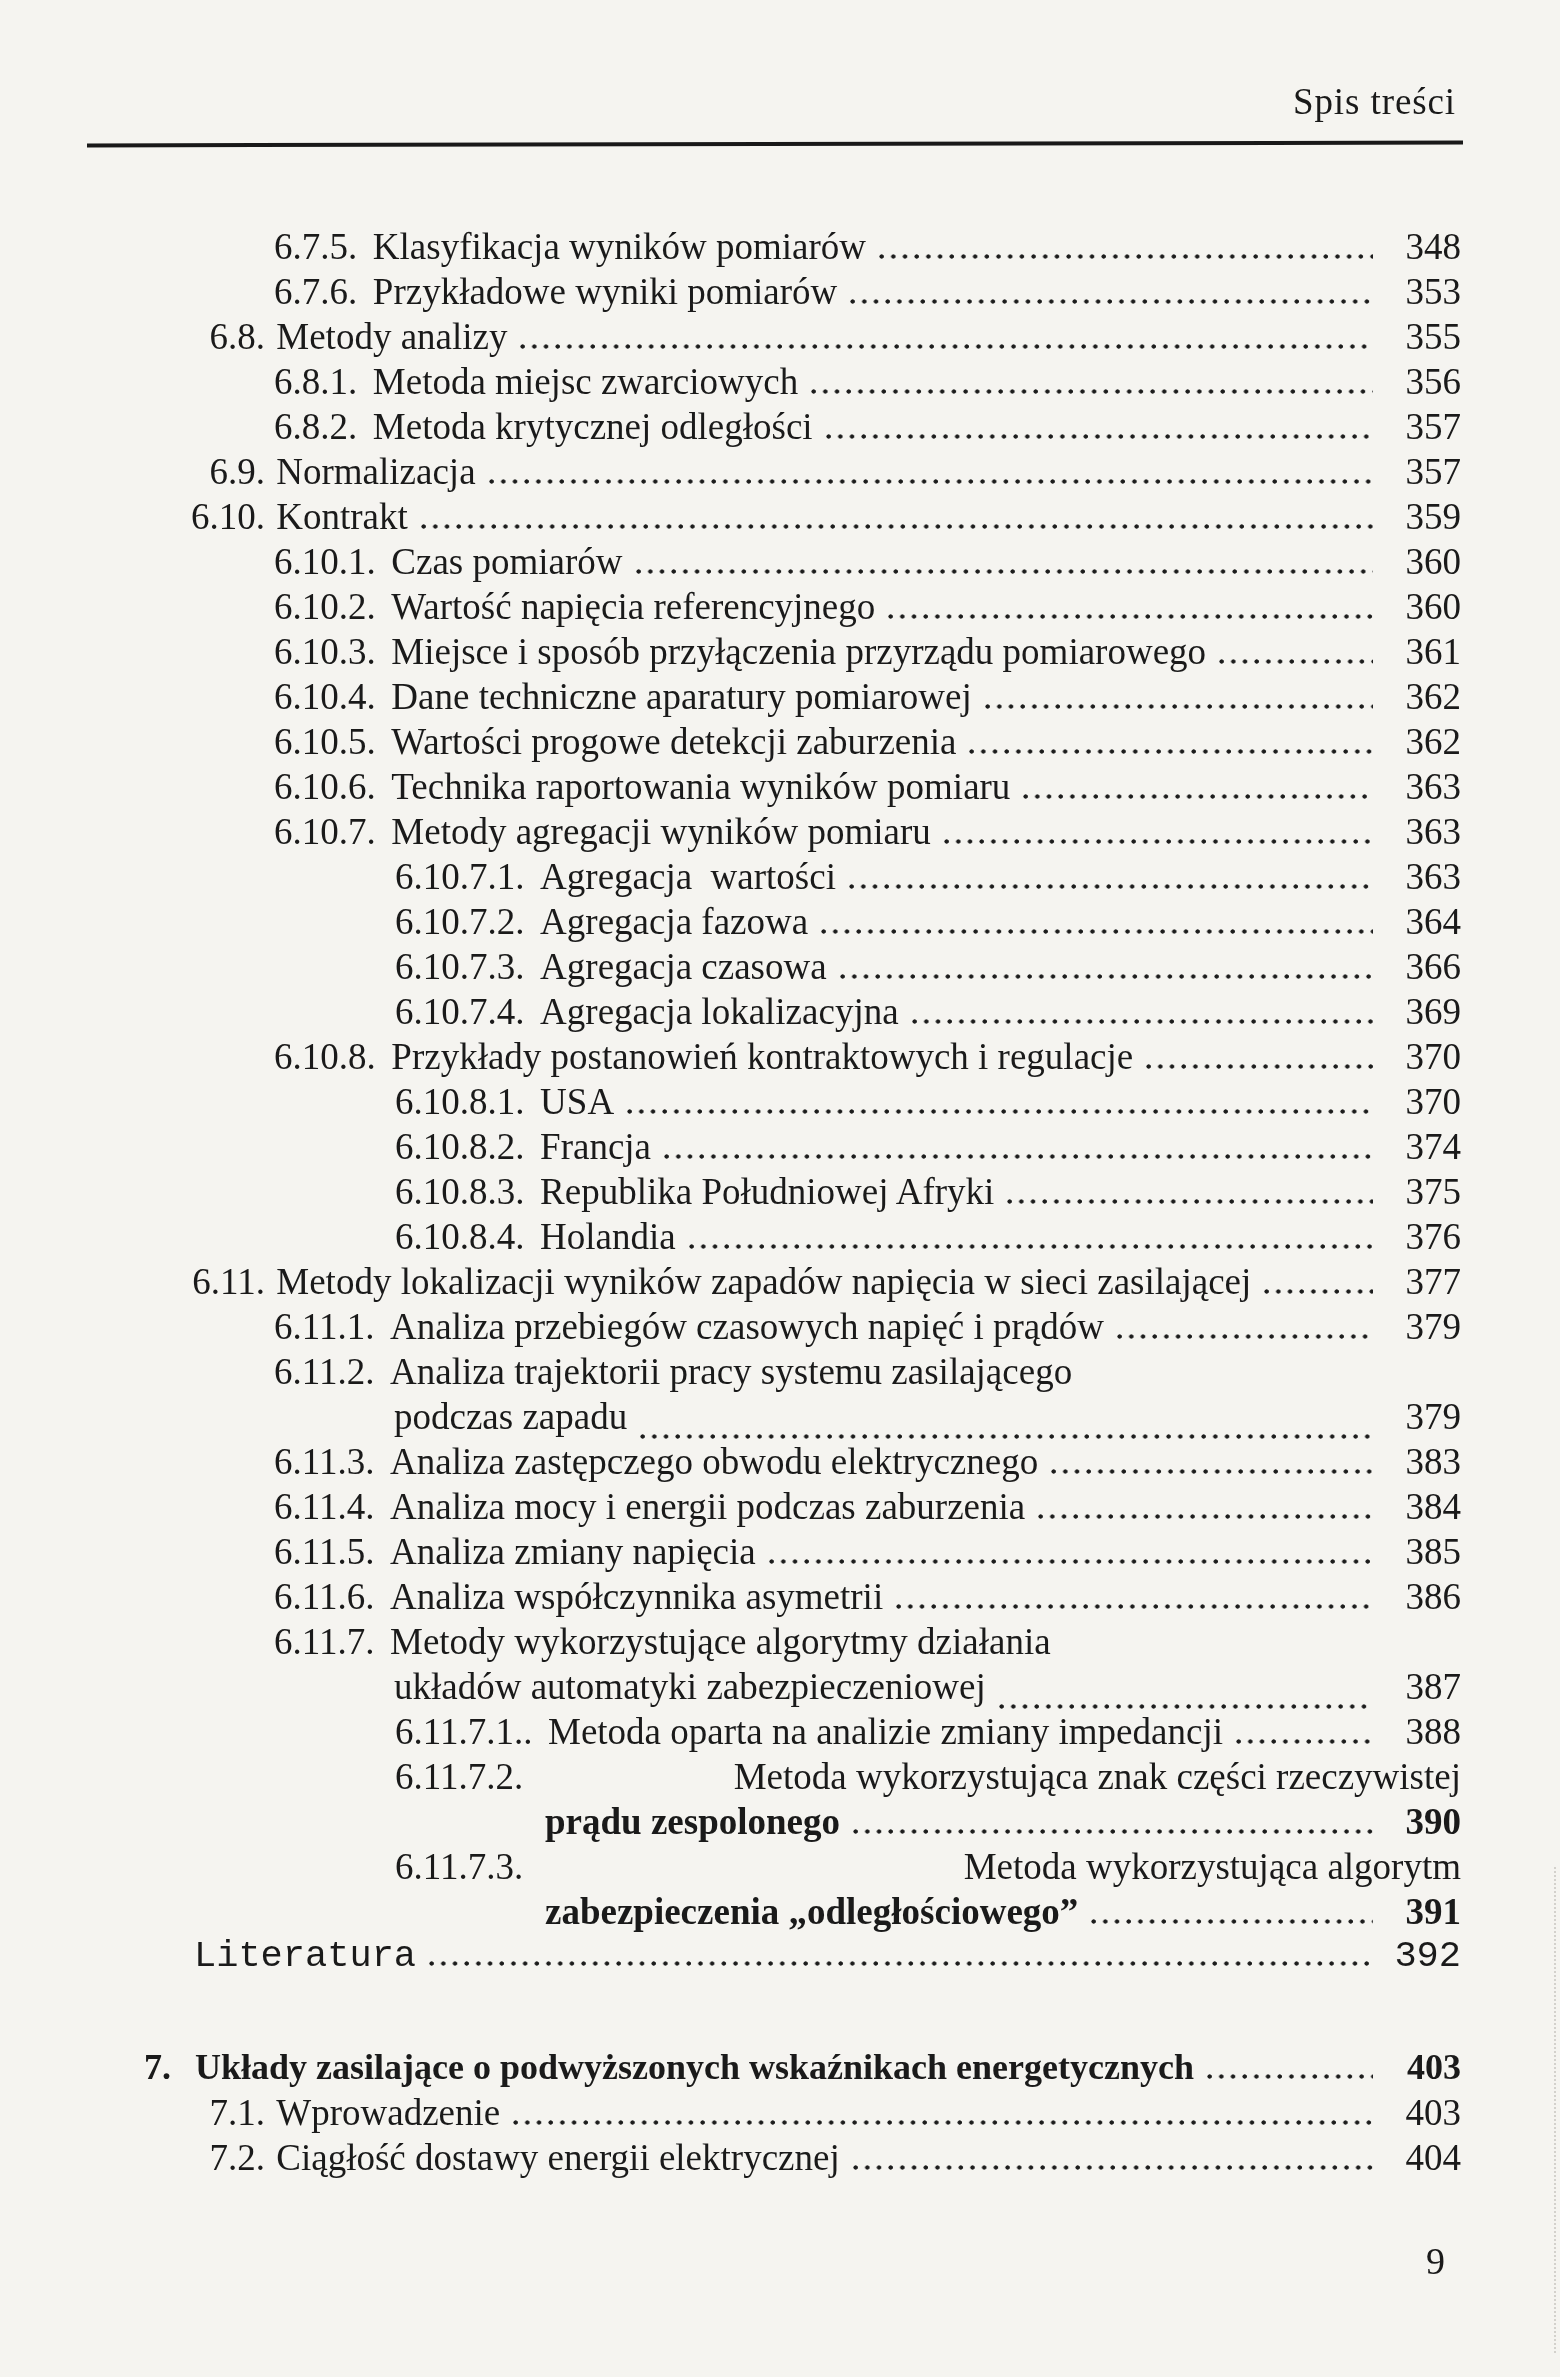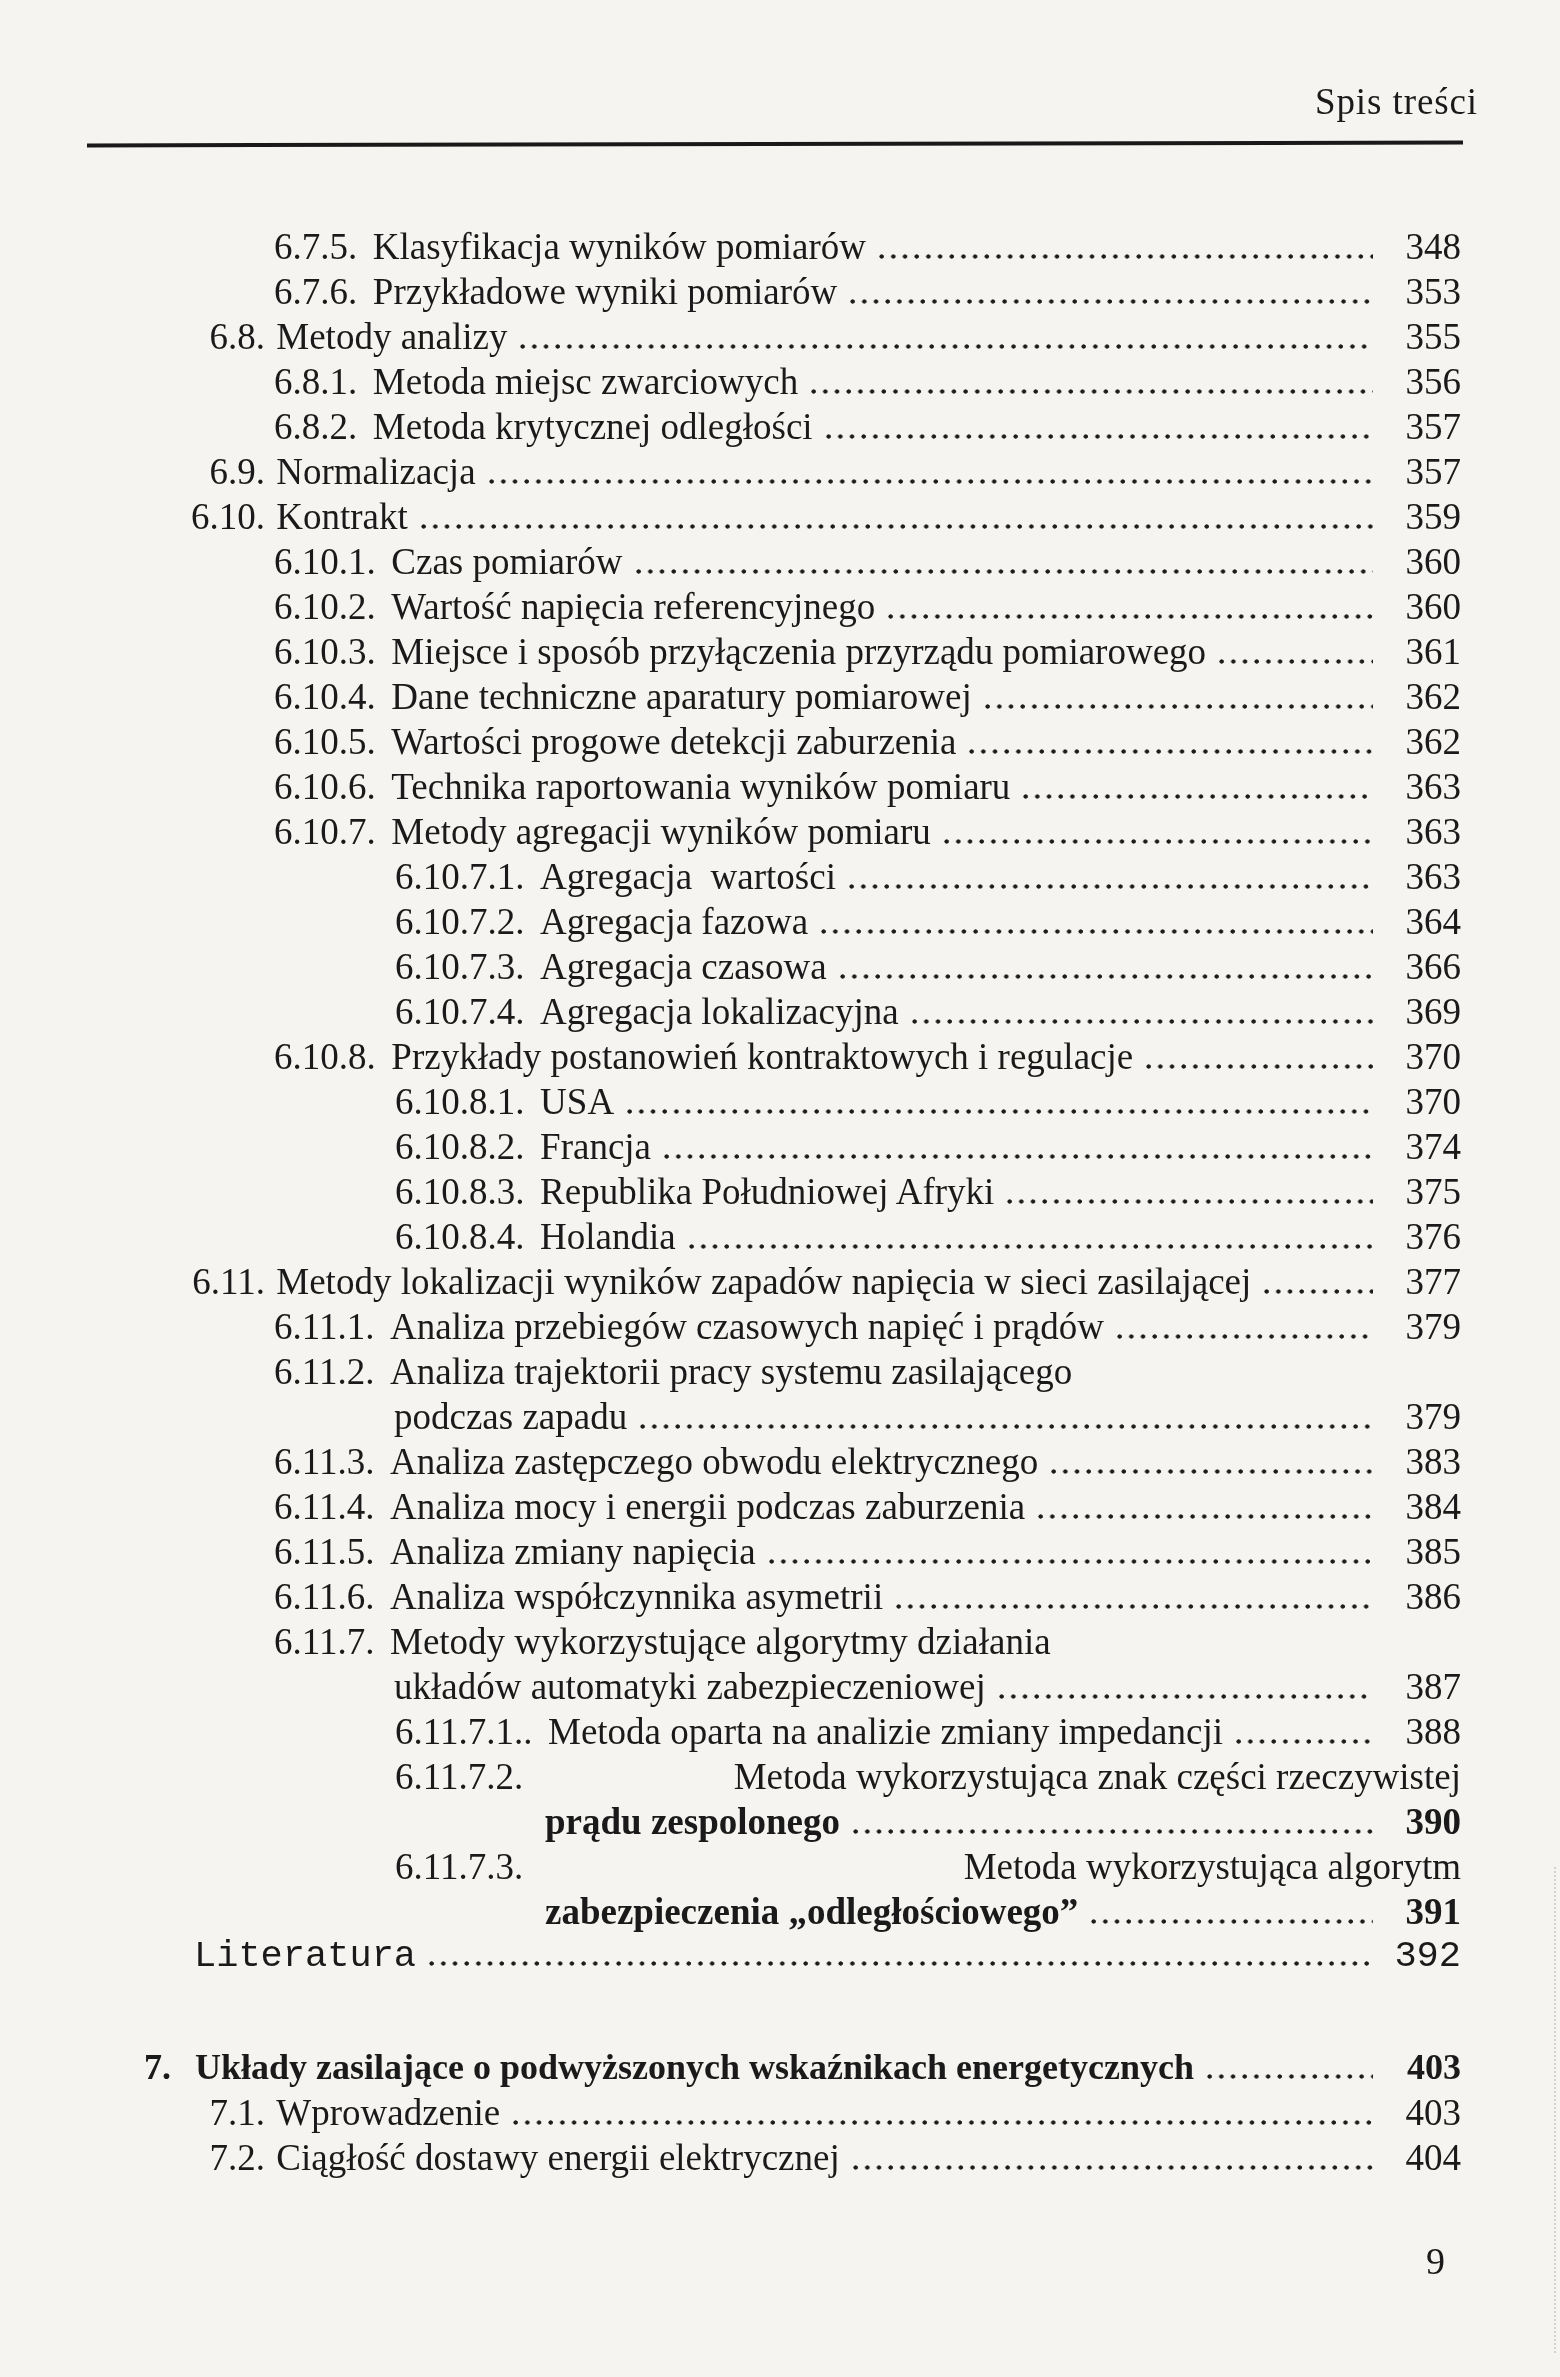--- a/index.html
+++ b/index.html
@@ -9,21 +9,21 @@
   html,body{margin:0;padding:0;background:#888;}
   .page{
     position:relative;
     width:1560px;height:2377px;
     background:var(--paper);
     font-family:"Liberation Serif","DejaVu Serif",serif;
     color:var(--ink);
     overflow:hidden;
   }
   .running-head{
-    position:absolute;top:83px;right:82px;
+    position:absolute;top:83px;right:104px;
     font-size:37px;line-height:1;
     letter-spacing:0.9px;
   }
   .rule{
     position:absolute;top:142px;left:87px;right:97px;
     height:4.3px;background:#191919;
     transform:rotate(-0.12deg);
   }
   .toc{
     position:absolute;top:224px;left:87px;right:99px;
@@ -31,21 +31,21 @@
   .row{
     display:flex;align-items:baseline;
     height:45px;font-size:37px;line-height:45px;
     white-space:nowrap;
   }
   .row .num{white-space:pre;margin-right:15.6px;}
   .row .title{white-space:pre;}
   .row.l1 .num{width:178px;text-align:right;margin-right:11.3px;}
   .row.l2{padding-left:187px;}
   .row.l3{padding-left:308px;justify-content:space-between;}
-  .row.cont2{padding-left:307px;}
+  .row.cont2{padding-left:307px;align-items:flex-end;}
   .row.cont3{padding-left:458px;font-weight:bold;}
   .row.lit{padding-left:107px;font-family:Liberation Mono, monospace;}
   .row.chapter{font-weight:bold;font-size:36px;}
   .row.chapter .num{width:84px;text-align:right;margin-right:24px;}
   .row.gap{margin-top:66px;}
   .dots{
     flex:1 1 auto;height:5.2px;min-width:24px;
     margin:0 12px 0 13px;
     background-image:radial-gradient(circle at 2.6px 2.6px,#1c1c1c 1.9px,rgba(0,0,0,0) 2.5px);
     background-size:11.7px 5.2px;

